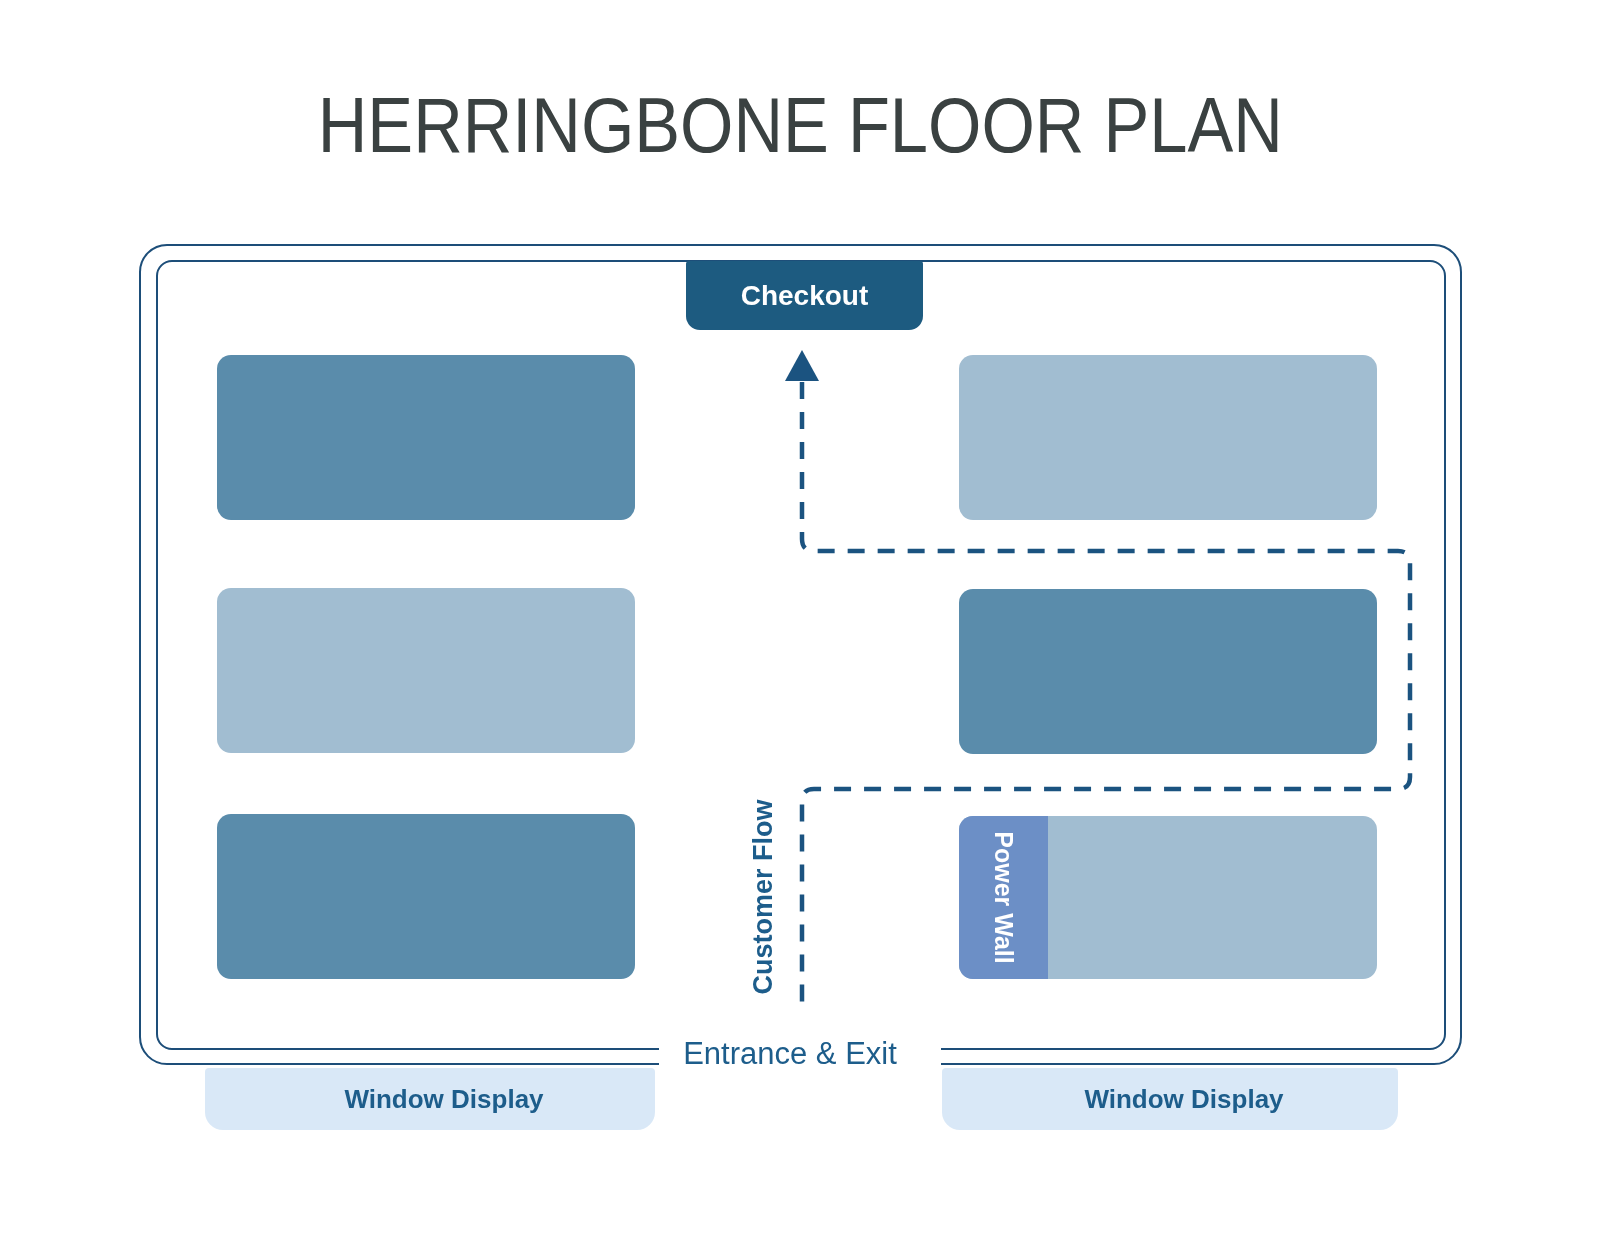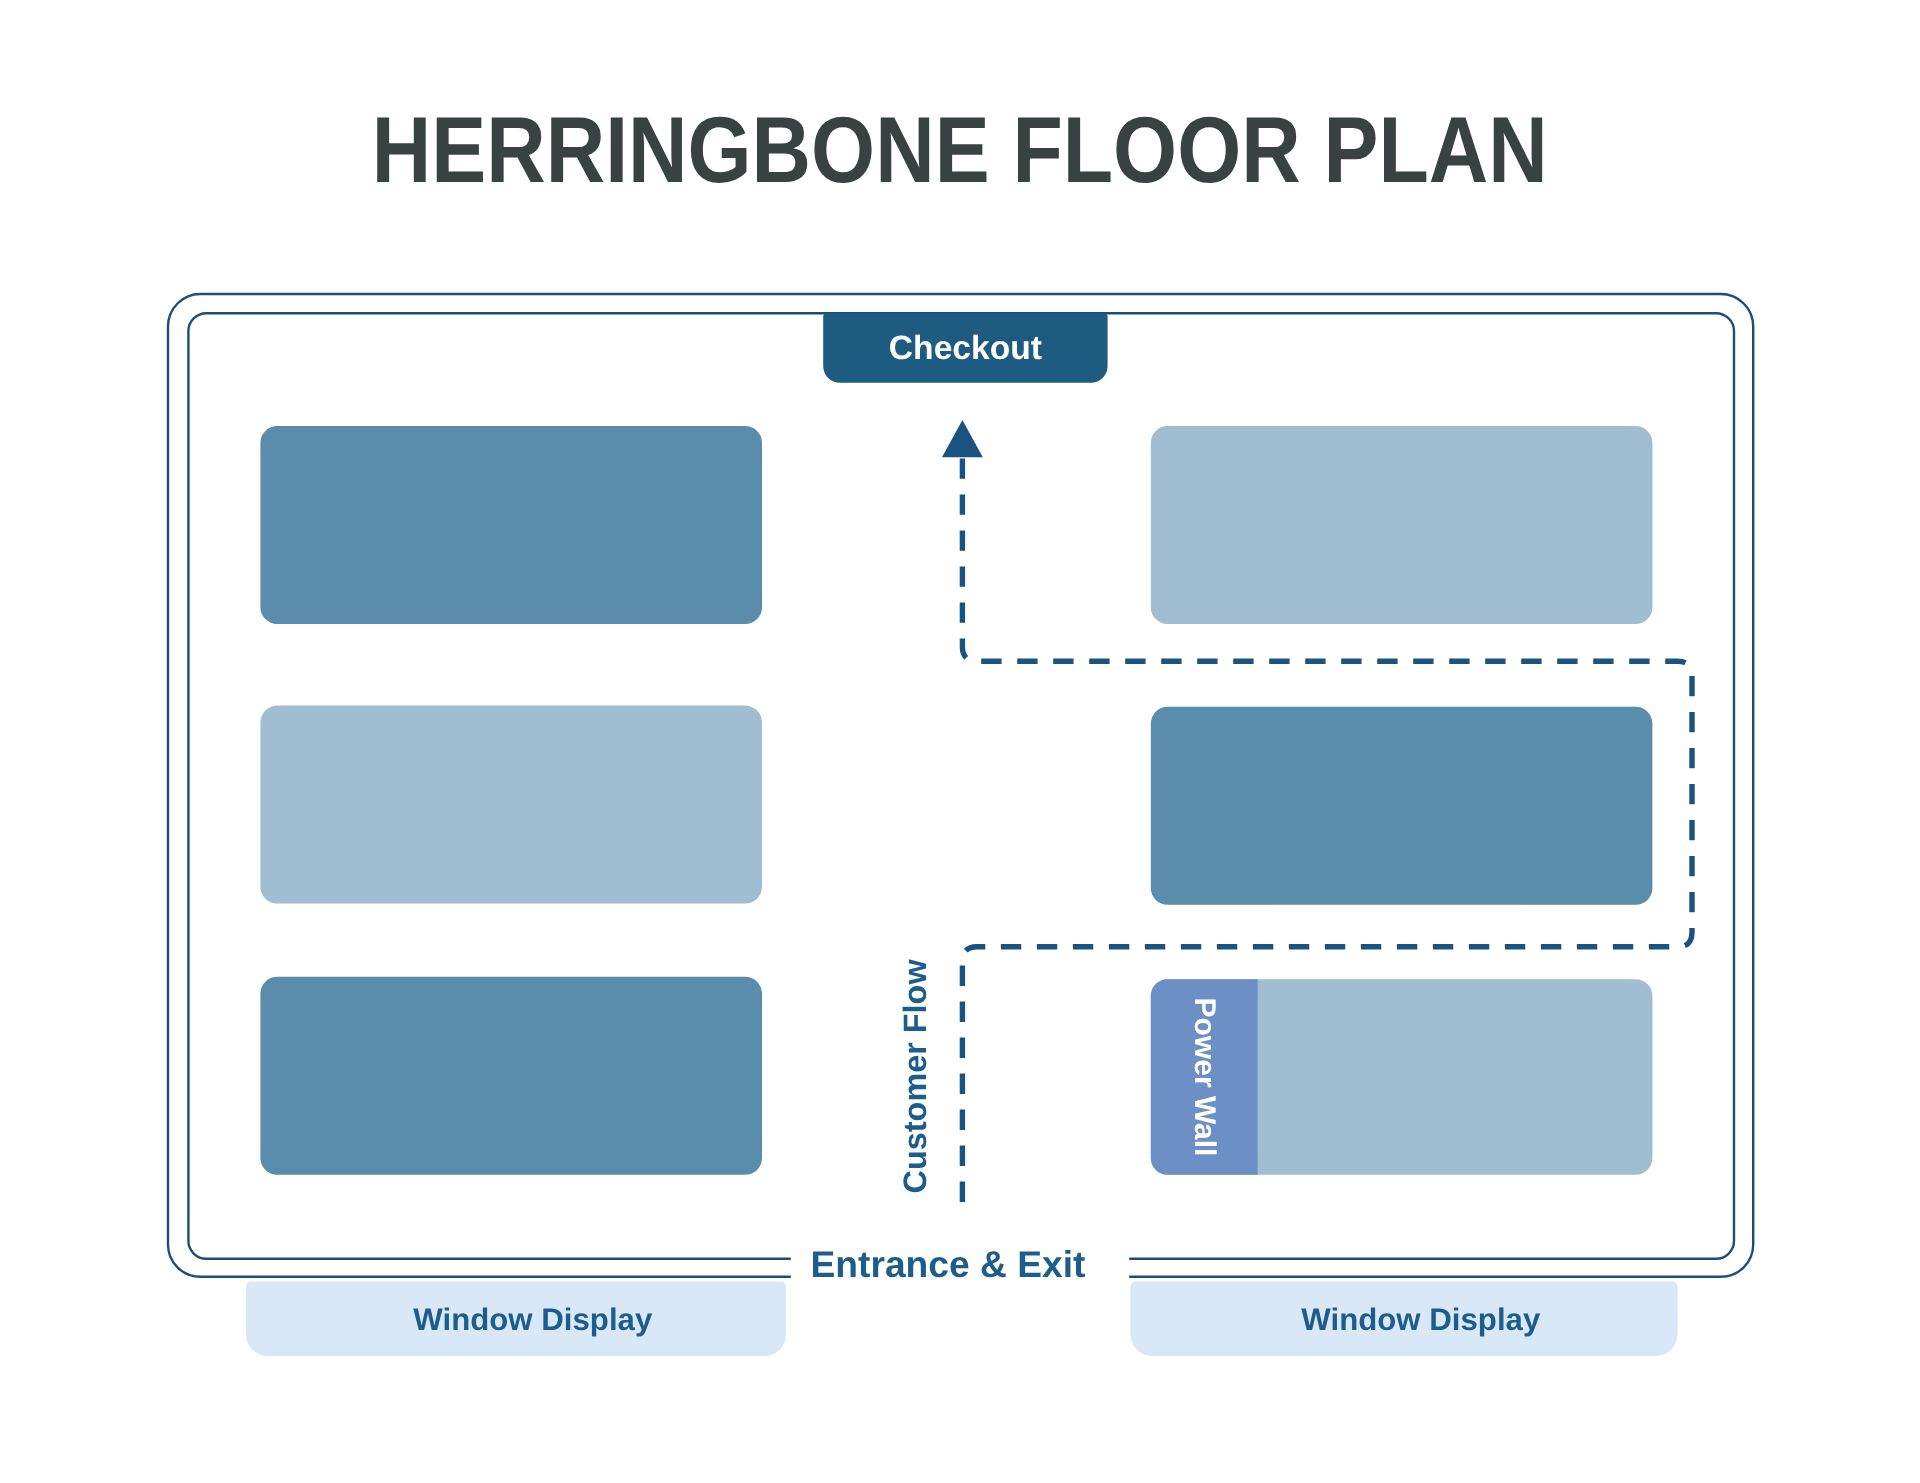--- a/index.html
+++ b/index.html
@@ -5,40 +5,40 @@
   html,body{margin:0;padding:0;background:#ffffff;}
   body{
     width:1600px;height:1236px;position:relative;overflow:hidden;
     font-family:"Liberation Sans","DejaVu Sans",sans-serif;
   }
   .canvas{position:absolute;inset:0;}
 
   
   .title{
     position:absolute;top:80px;left:0;width:1600px;text-align:center;
-    font-size:78px;font-weight:700;color:var(--title-ink,#3a4141);
+    font-size:78px;font-weight:400;color:var(--title-ink,#3a4141);
     letter-spacing:0px;margin:0;
   }
   .title .squeeze{display:inline-block;transform:scaleX(.88);transform-origin:center;white-space:nowrap;}
 
   
   .store-outer{
     position:absolute;left:139px;top:244px;width:1323px;height:821px;
     border:2.5px solid var(--outline-ink,#1d4e79);border-radius:28px;
     box-sizing:border-box;z-index:1;
   }
   .store-inner{
     position:absolute;left:156px;top:260px;width:1290px;height:790px;
     border:2.5px solid var(--outline-ink,#1d4e79);border-radius:16px;
     box-sizing:border-box;z-index:1;
   }
 
   
   .checkout{
-    position:absolute;left:686px;top:261px;width:237px;height:58px;
+    position:absolute;left:686px;top:261px;width:237px;height:69px;
     background:var(--checkout-bg,#1d5b80);border-radius:3px 3px 14px 14px;
     display:flex;align-items:center;justify-content:center;z-index:6;
   }
   .checkout span{color:var(--checkout-ink,#ffffff);font-size:28px;font-weight:700;}
 
   
   .fixture{position:absolute;border-radius:14px;z-index:2;}
   .f-med{background:var(--fixture-medium,#5a8cab);}
   .f-light{background:var(--fixture-light,#a1bdd1);}
   .fx-l{left:217px;width:418px;height:165px;}
@@ -67,21 +67,21 @@
     position:absolute;left:763px;top:897px;z-index:4;white-space:nowrap;
     transform:translate(-50%,-50%) rotate(-90deg);
     color:var(--label-ink,#1d5d8b);font-size:27px;font-weight:700;
   }
 
   
   .entrance-gap{position:absolute;left:659px;top:1038px;width:282px;height:38px;background:#ffffff;z-index:4;}
   .entrance-label{
     position:absolute;left:640px;top:1033px;width:300px;z-index:5;
     text-align:center;line-height:42px;
-    color:var(--label-ink,#1d5d8b);font-size:31px;font-weight:700;
+    color:var(--label-ink,#1d5d8b);font-size:31px;font-weight:400;
   }
 
   
   .window-bar{
     position:absolute;top:1068px;height:62px;background:var(--window-bar-bg,#d9e8f7);
     border-radius:4px 4px 18px 18px;display:flex;align-items:center;justify-content:center;
     z-index:2;
   }
   .window-bar.left{left:205px;width:450px;}
   .window-bar.right{left:942px;width:456px;}

